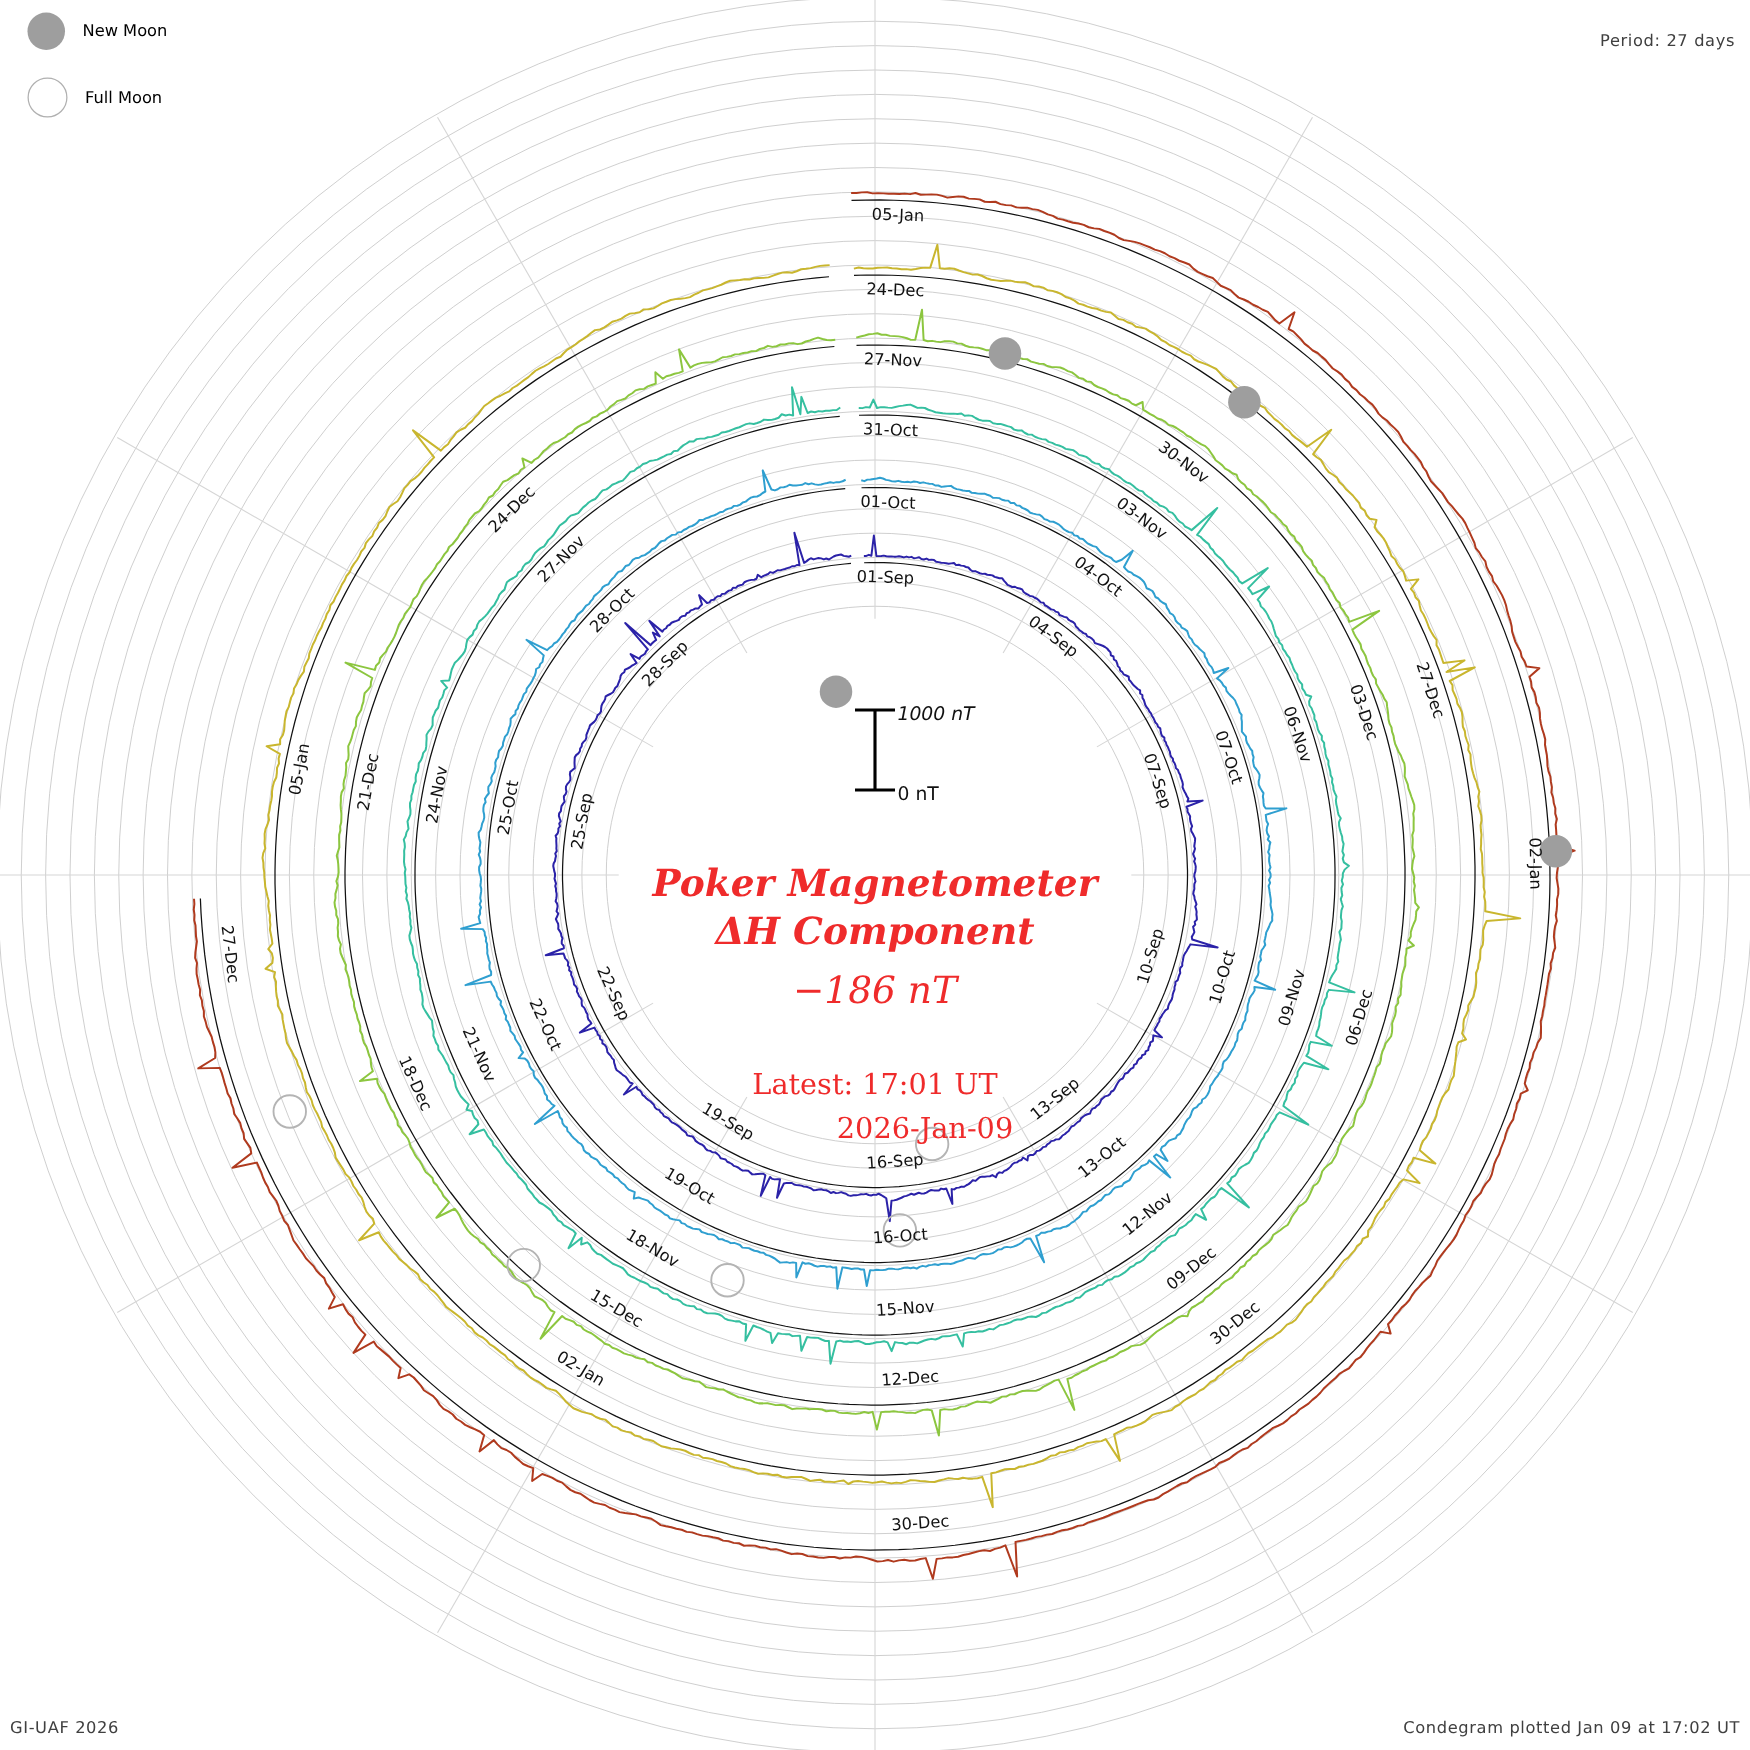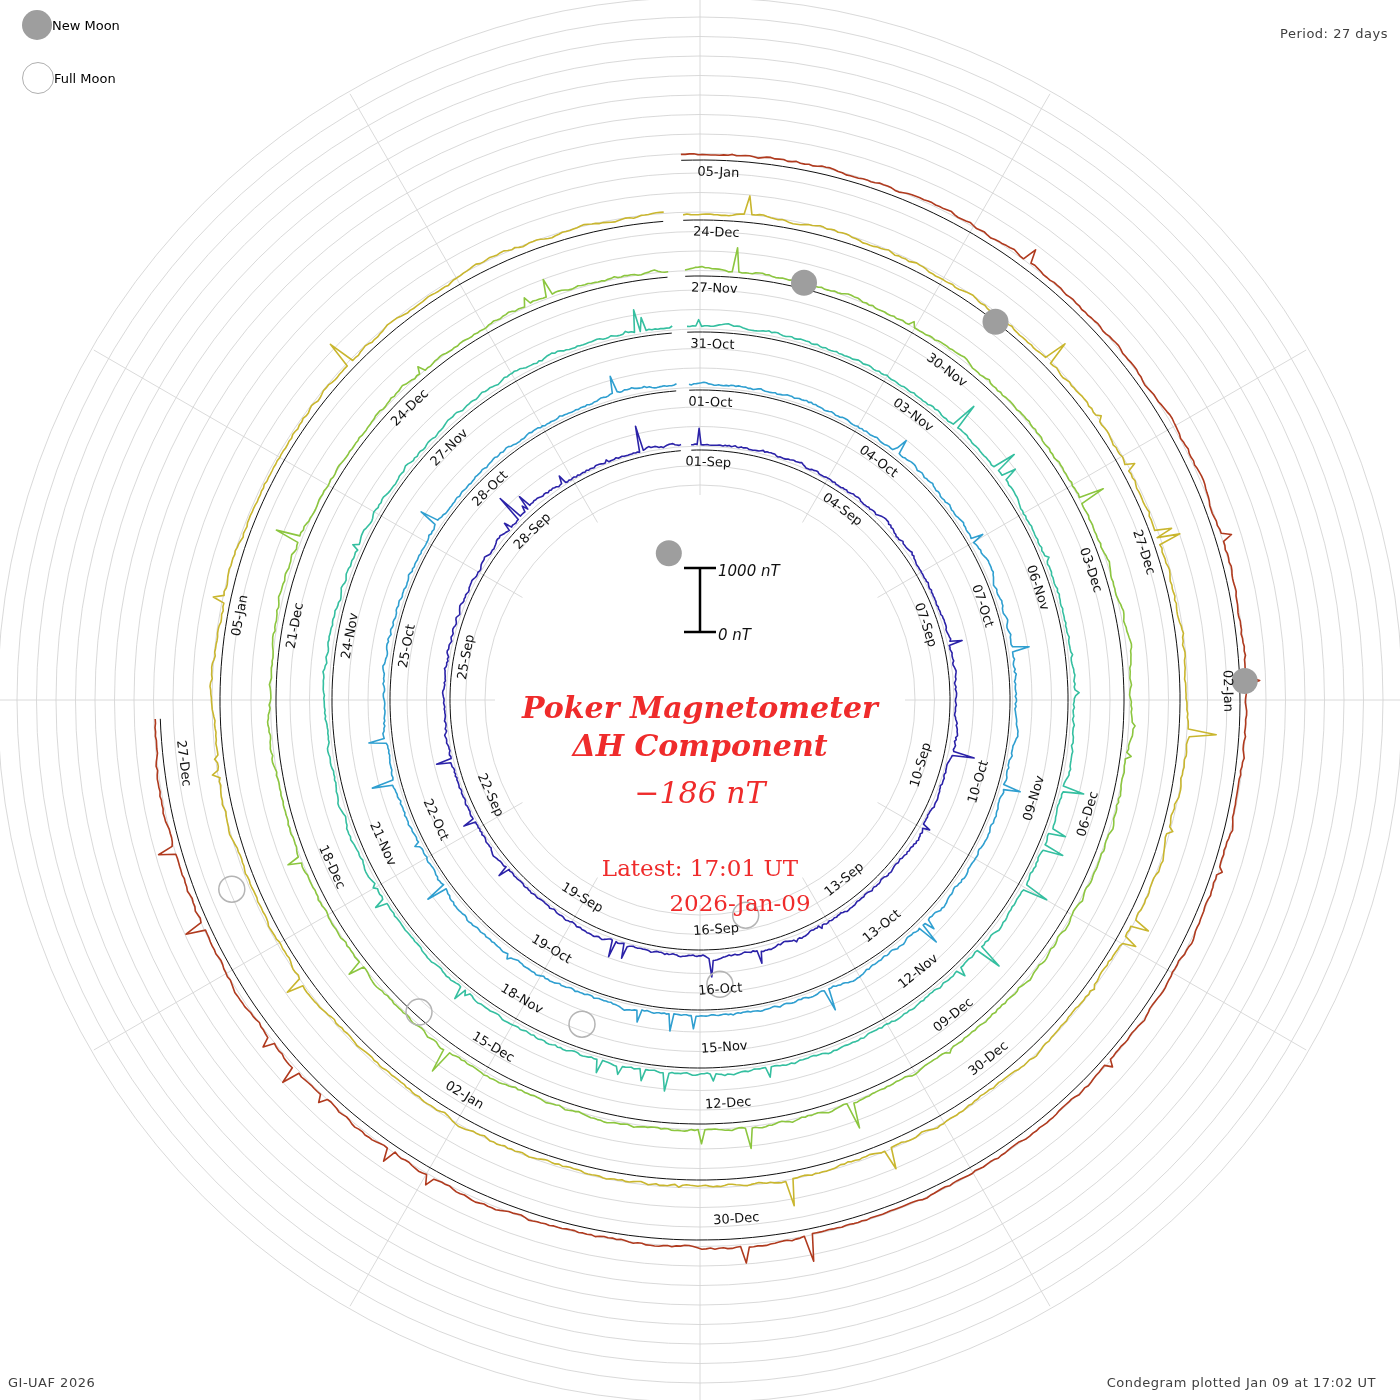--- a/index.html
+++ b/index.html
@@ -1,40 +1,40 @@
 <!DOCTYPE html>
 <html><head>
 <meta charset="utf-8">
 <style>
   html,body{margin:0;padding:0;background:#ffffff;}
   body{width:1400px;height:1400px;position:relative;overflow:hidden;
        font-family:"DejaVu Sans",sans-serif;color:#000;}
   .corner{position:absolute;font-size:13px;color:#404040;letter-spacing:0.5px;}
   #period-label{right:12px;top:26px;}
   #credit-left{left:8px;bottom:10px;text-align:right;}
-  #credit-right{right:24px;bottom:10px;text-align:center;}
+  #credit-right{right:8px;bottom:10px;text-align:center;}
   .legend{position:absolute;left:22px;font-size:13px;}
   #legend-new{top:10px;}
   #legend-full{top:62px;}
   .legend .swatch{display:inline-block;width:30px;height:30px;border-radius:50%;
       vertical-align:middle;}
   .legend .swatch.filled{background:#9e9e9e;}
   .legend .swatch.open{background:transparent;border:1.5px solid #b0b0b0;}
-  .legend .lbl{display:inline-block;vertical-align:middle;margin-left:0;}
+  .legend .lbl{display:inline-block;vertical-align:middle;margin-left:14px;}
   #chart{position:absolute;left:0;top:0;width:1400px;height:1400px;}
   .centertxt{position:absolute;left:0;width:1400px;text-align:center;
      color:#ef2b2b;font-family:"DejaVu Serif",serif;}
   #title1{top:690px;font-size:30px;font-style:italic;font-weight:bold;}
   #title2{top:728px;font-size:30px;font-style:italic;font-weight:bold;}
   #value{top:775px;font-size:30px;font-style:italic;}
   #latest1{top:855px;font-size:23px;}
   #latest2{top:890px;font-size:23px;margin-left:40px;}
   .scale-lbl{position:absolute;font-size:15px;color:#111;}
   #scale-top{left:718px;top:562px;font-style:italic;}
-  #scale-bot{left:718px;top:626px;font-style:italic;}
+  #scale-bot{left:718px;top:626px;}
 </style>
 </head>
 <body>
 
 <div class="legend" id="legend-new">
   <span class="swatch filled"></span><span class="lbl">New Moon</span>
 </div>
 <div class="legend" id="legend-full">
   <span class="swatch open"></span><span class="lbl">Full Moon</span>
 </div>

